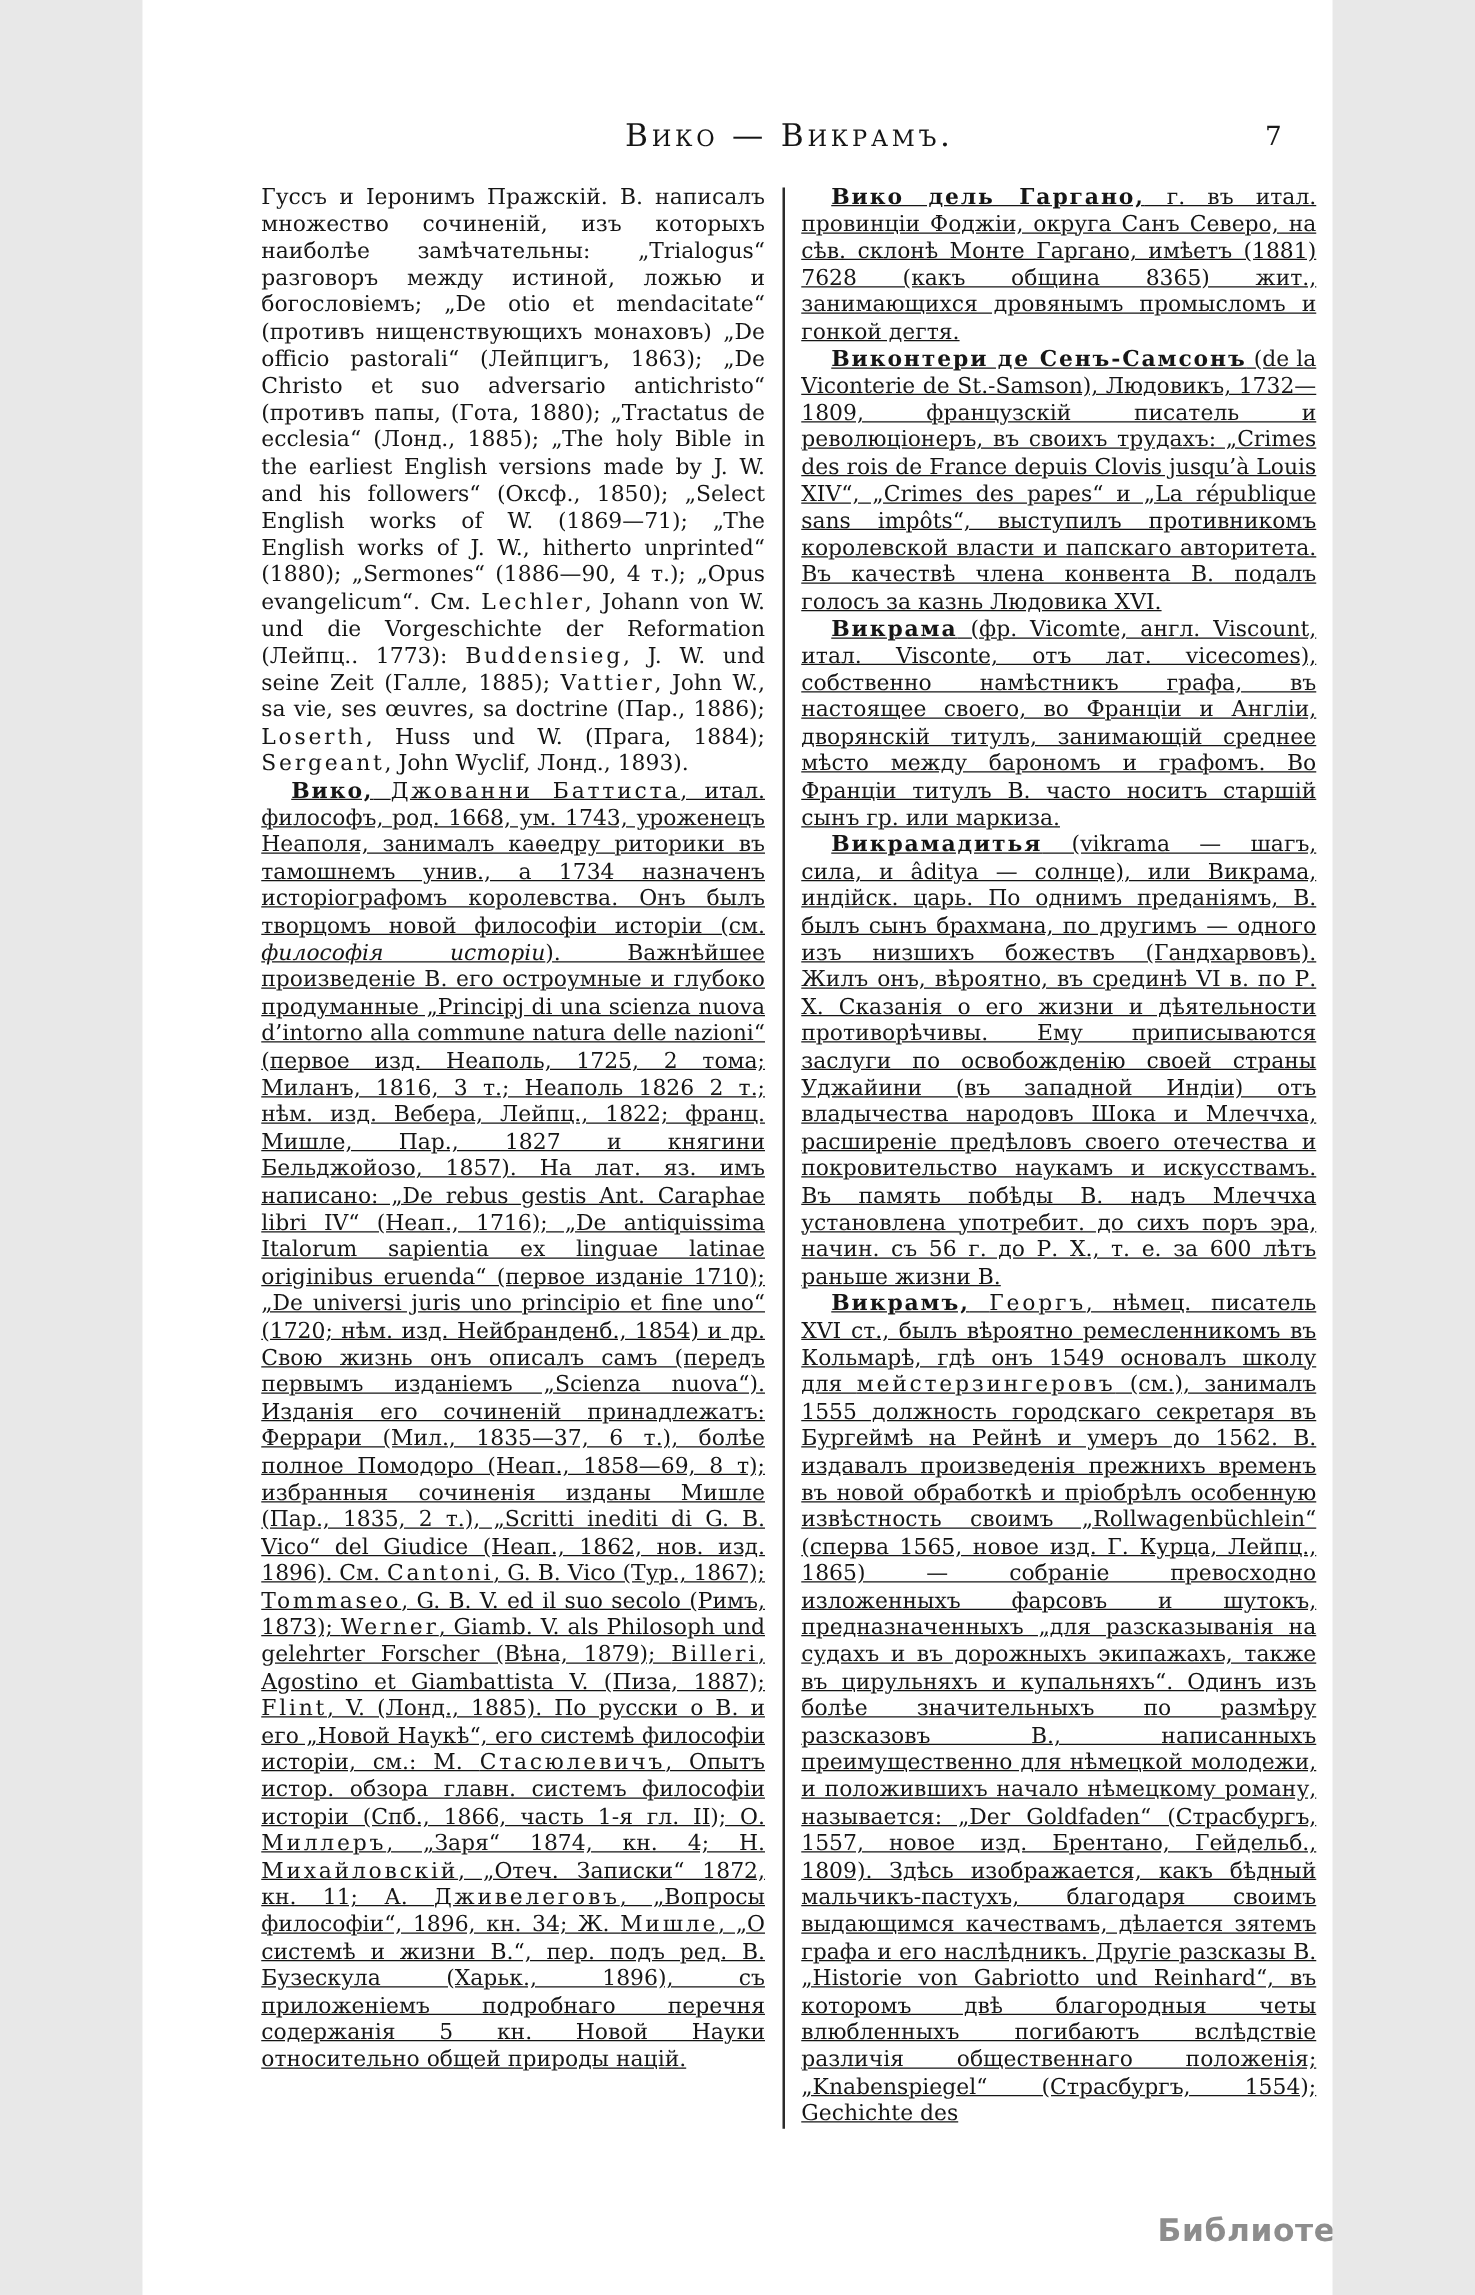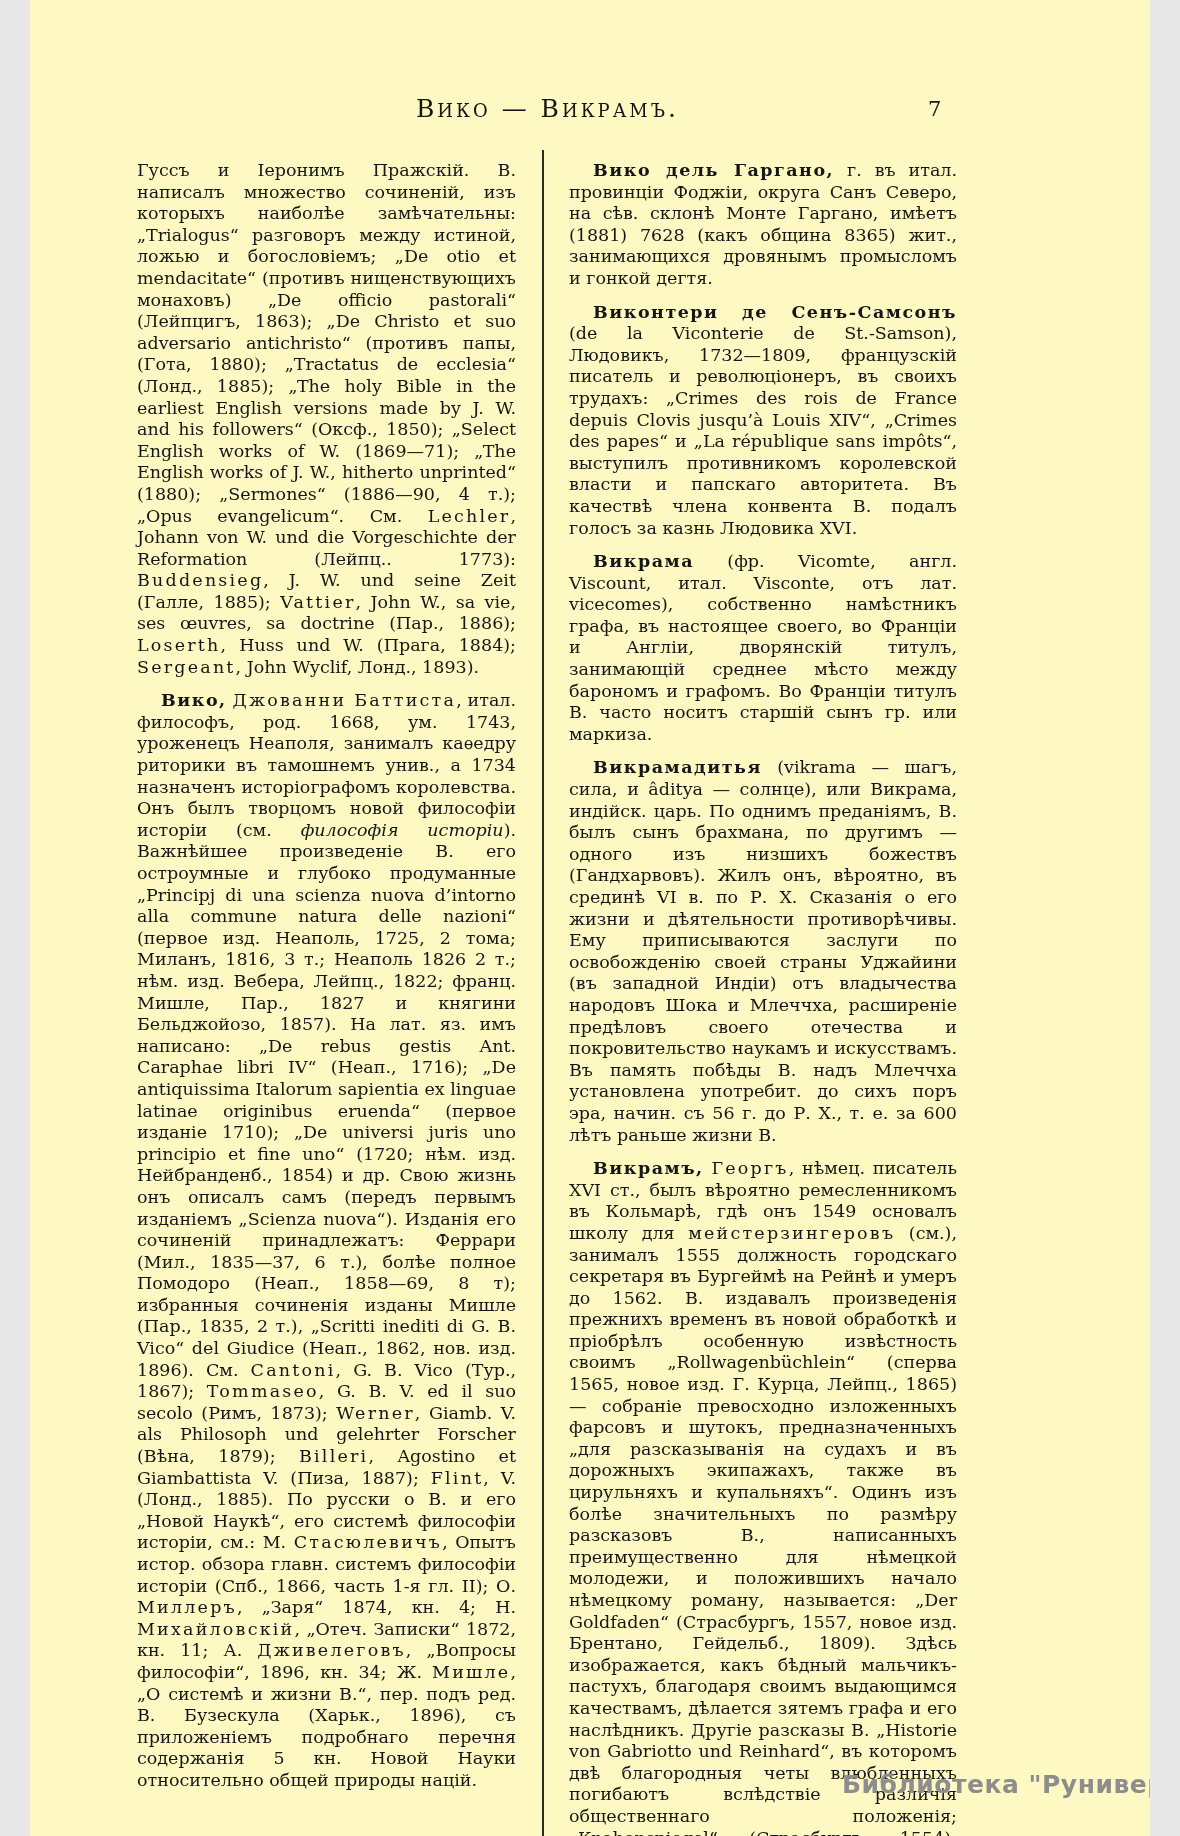--- a/index.html
+++ b/index.html
@@ -1,20 +1,20 @@
 <!DOCTYPE html>
 <html><head>
 <meta charset="utf-8">
 <style>
   html,body { margin:0; padding:0; background:#e8e8e8; }
   .page {
     position:relative;
-    width:1120px; height:1836px;
+    width:952px; height:1836px;
     margin:0 auto;
-    background:#fef9c3;
+    background:#ffffff;
     font-family:"DejaVu Serif", "Liberation Serif", serif;
     color:#161616;
     overflow:hidden;
   }
   .running-head {
     position:absolute; top:94px; left:95px; width:845px;
     text-align:center;
   }
   .page-title {
     font-variant:small-caps;
@@ -29,22 +29,22 @@
     position:absolute; top:148px; left:95px;
     display:flex; align-items:stretch;
   }
   .col { font-size:17.5px; line-height:21.6px; }
   .col-left  { width:403px; }
   .col-right { width:412px; }
   .column-divider {
     width:2px; background:#2b2b2b;
     margin:2px 13px 0 14px;
   }
-  .para { margin:12px; text-align:justify; }
-  .para.indent { text-indent:24px; }
+  .para { margin:0; text-align:justify; }
+  .para.indent { text-indent:24px;text-decoration:underline; }
   .b  { font-weight:bold; letter-spacing:1.5px; }
   .i  { font-style:italic; }
   .sp { letter-spacing:2.2px; }
   .watermark {
     position:absolute; top:1770px; left:812px;
     font-family:"DejaVu Sans", "Liberation Sans", sans-serif;
     font-size:25px; font-weight:600;
     color:#8d8d8d; letter-spacing:0.5px;
     white-space:nowrap;
   }

